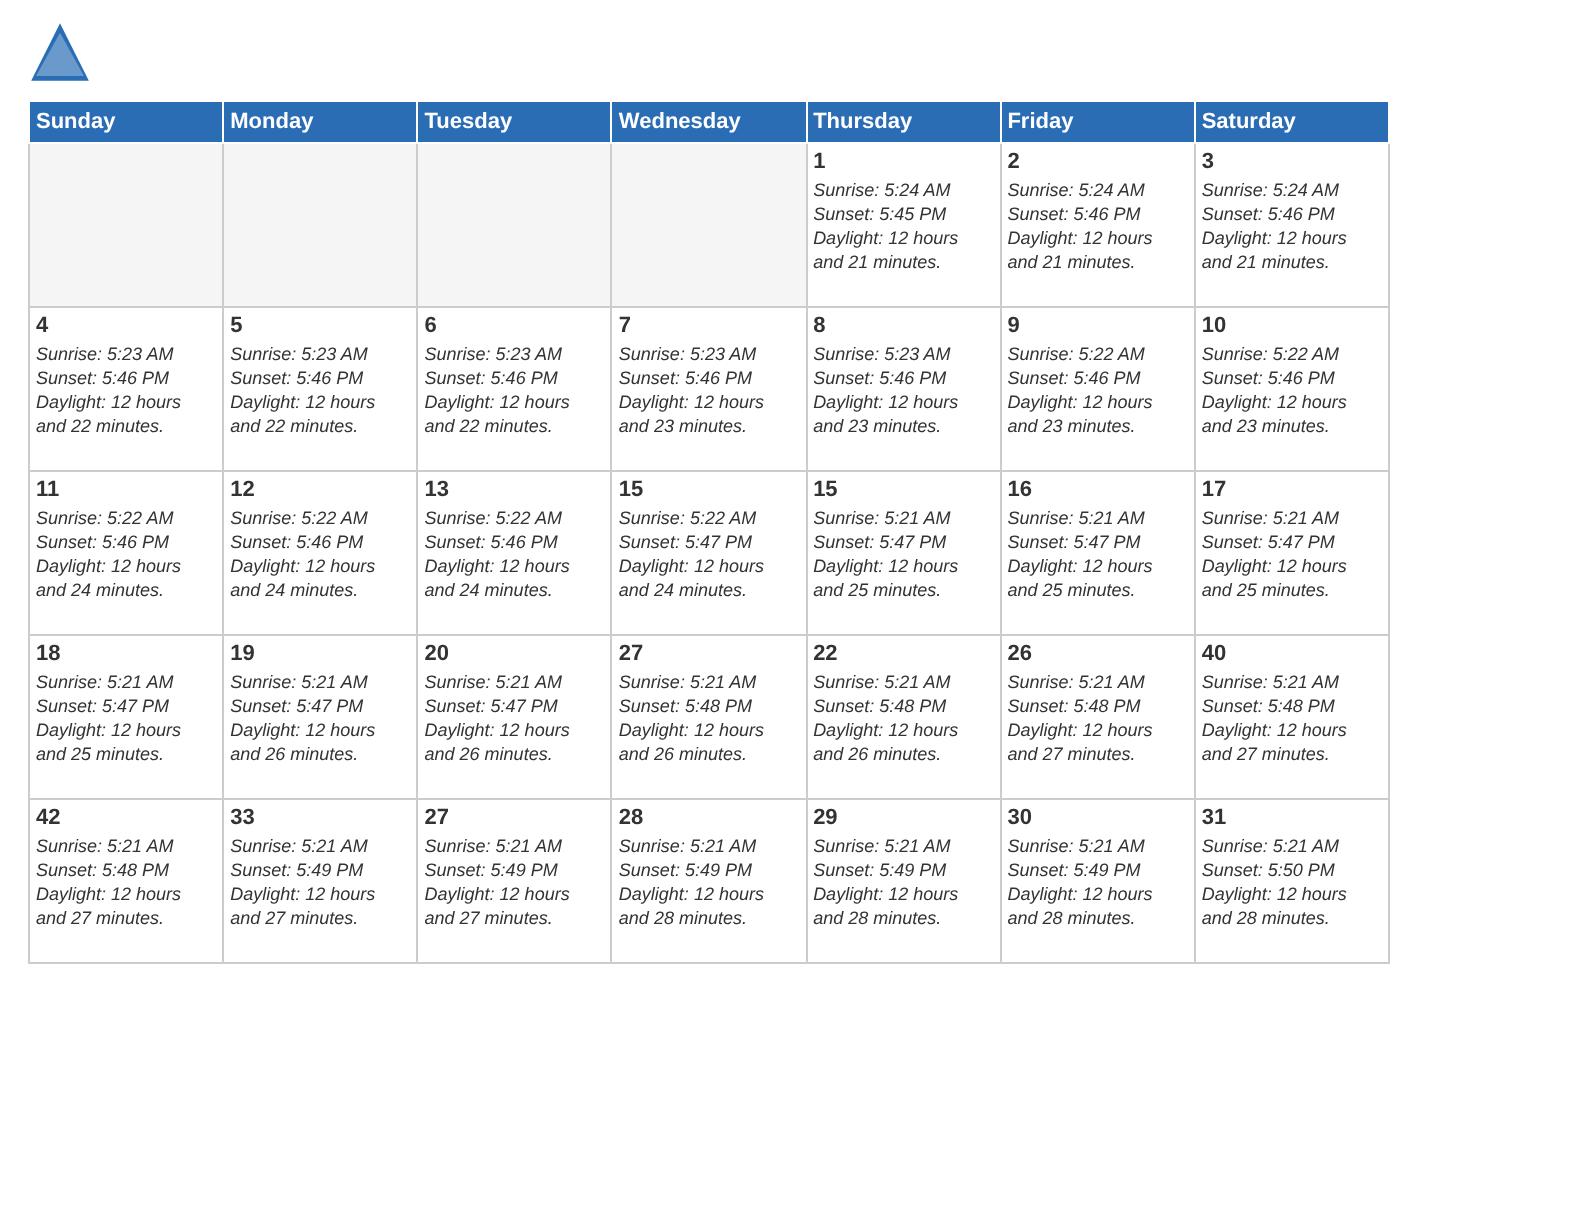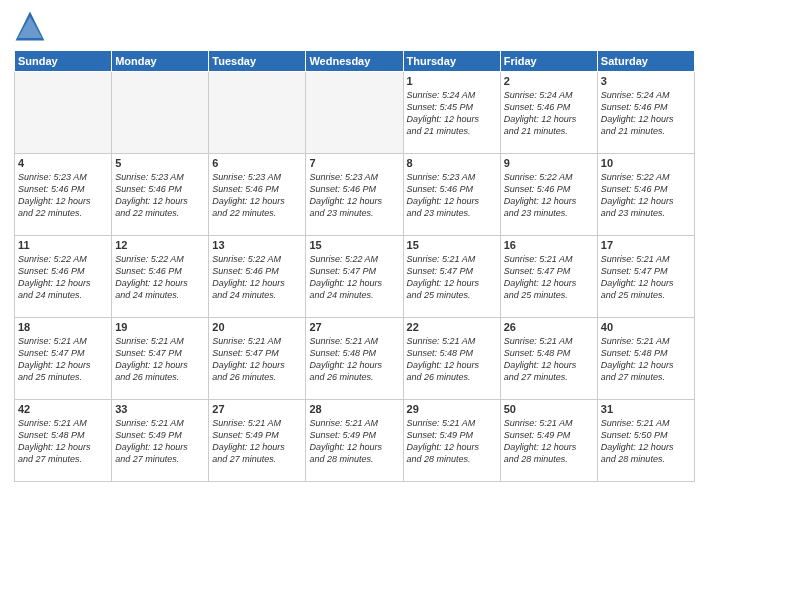--- a/index.html
+++ b/index.html
@@ -340,21 +340,21 @@
 and 28 minutes.</div>
           </td>
           <td>
             <span class="day-number">29</span>
             <div class="day-info" style="white-space: pre-line;">Sunrise: 5:21 AM
 Sunset: 5:49 PM
 Daylight: 12 hours
 and 28 minutes.</div>
           </td>
           <td>
-            <span class="day-number">50</span>
+            <span class="day-number">30</span>
             <div class="day-info" style="white-space: pre-line;">Sunrise: 5:21 AM
 Sunset: 5:49 PM
 Daylight: 12 hours
 and 28 minutes.</div>
           </td>
           <td>
             <span class="day-number">31</span>
             <div class="day-info" style="white-space: pre-line;">Sunrise: 5:21 AM
 Sunset: 5:50 PM
 Daylight: 12 hours

